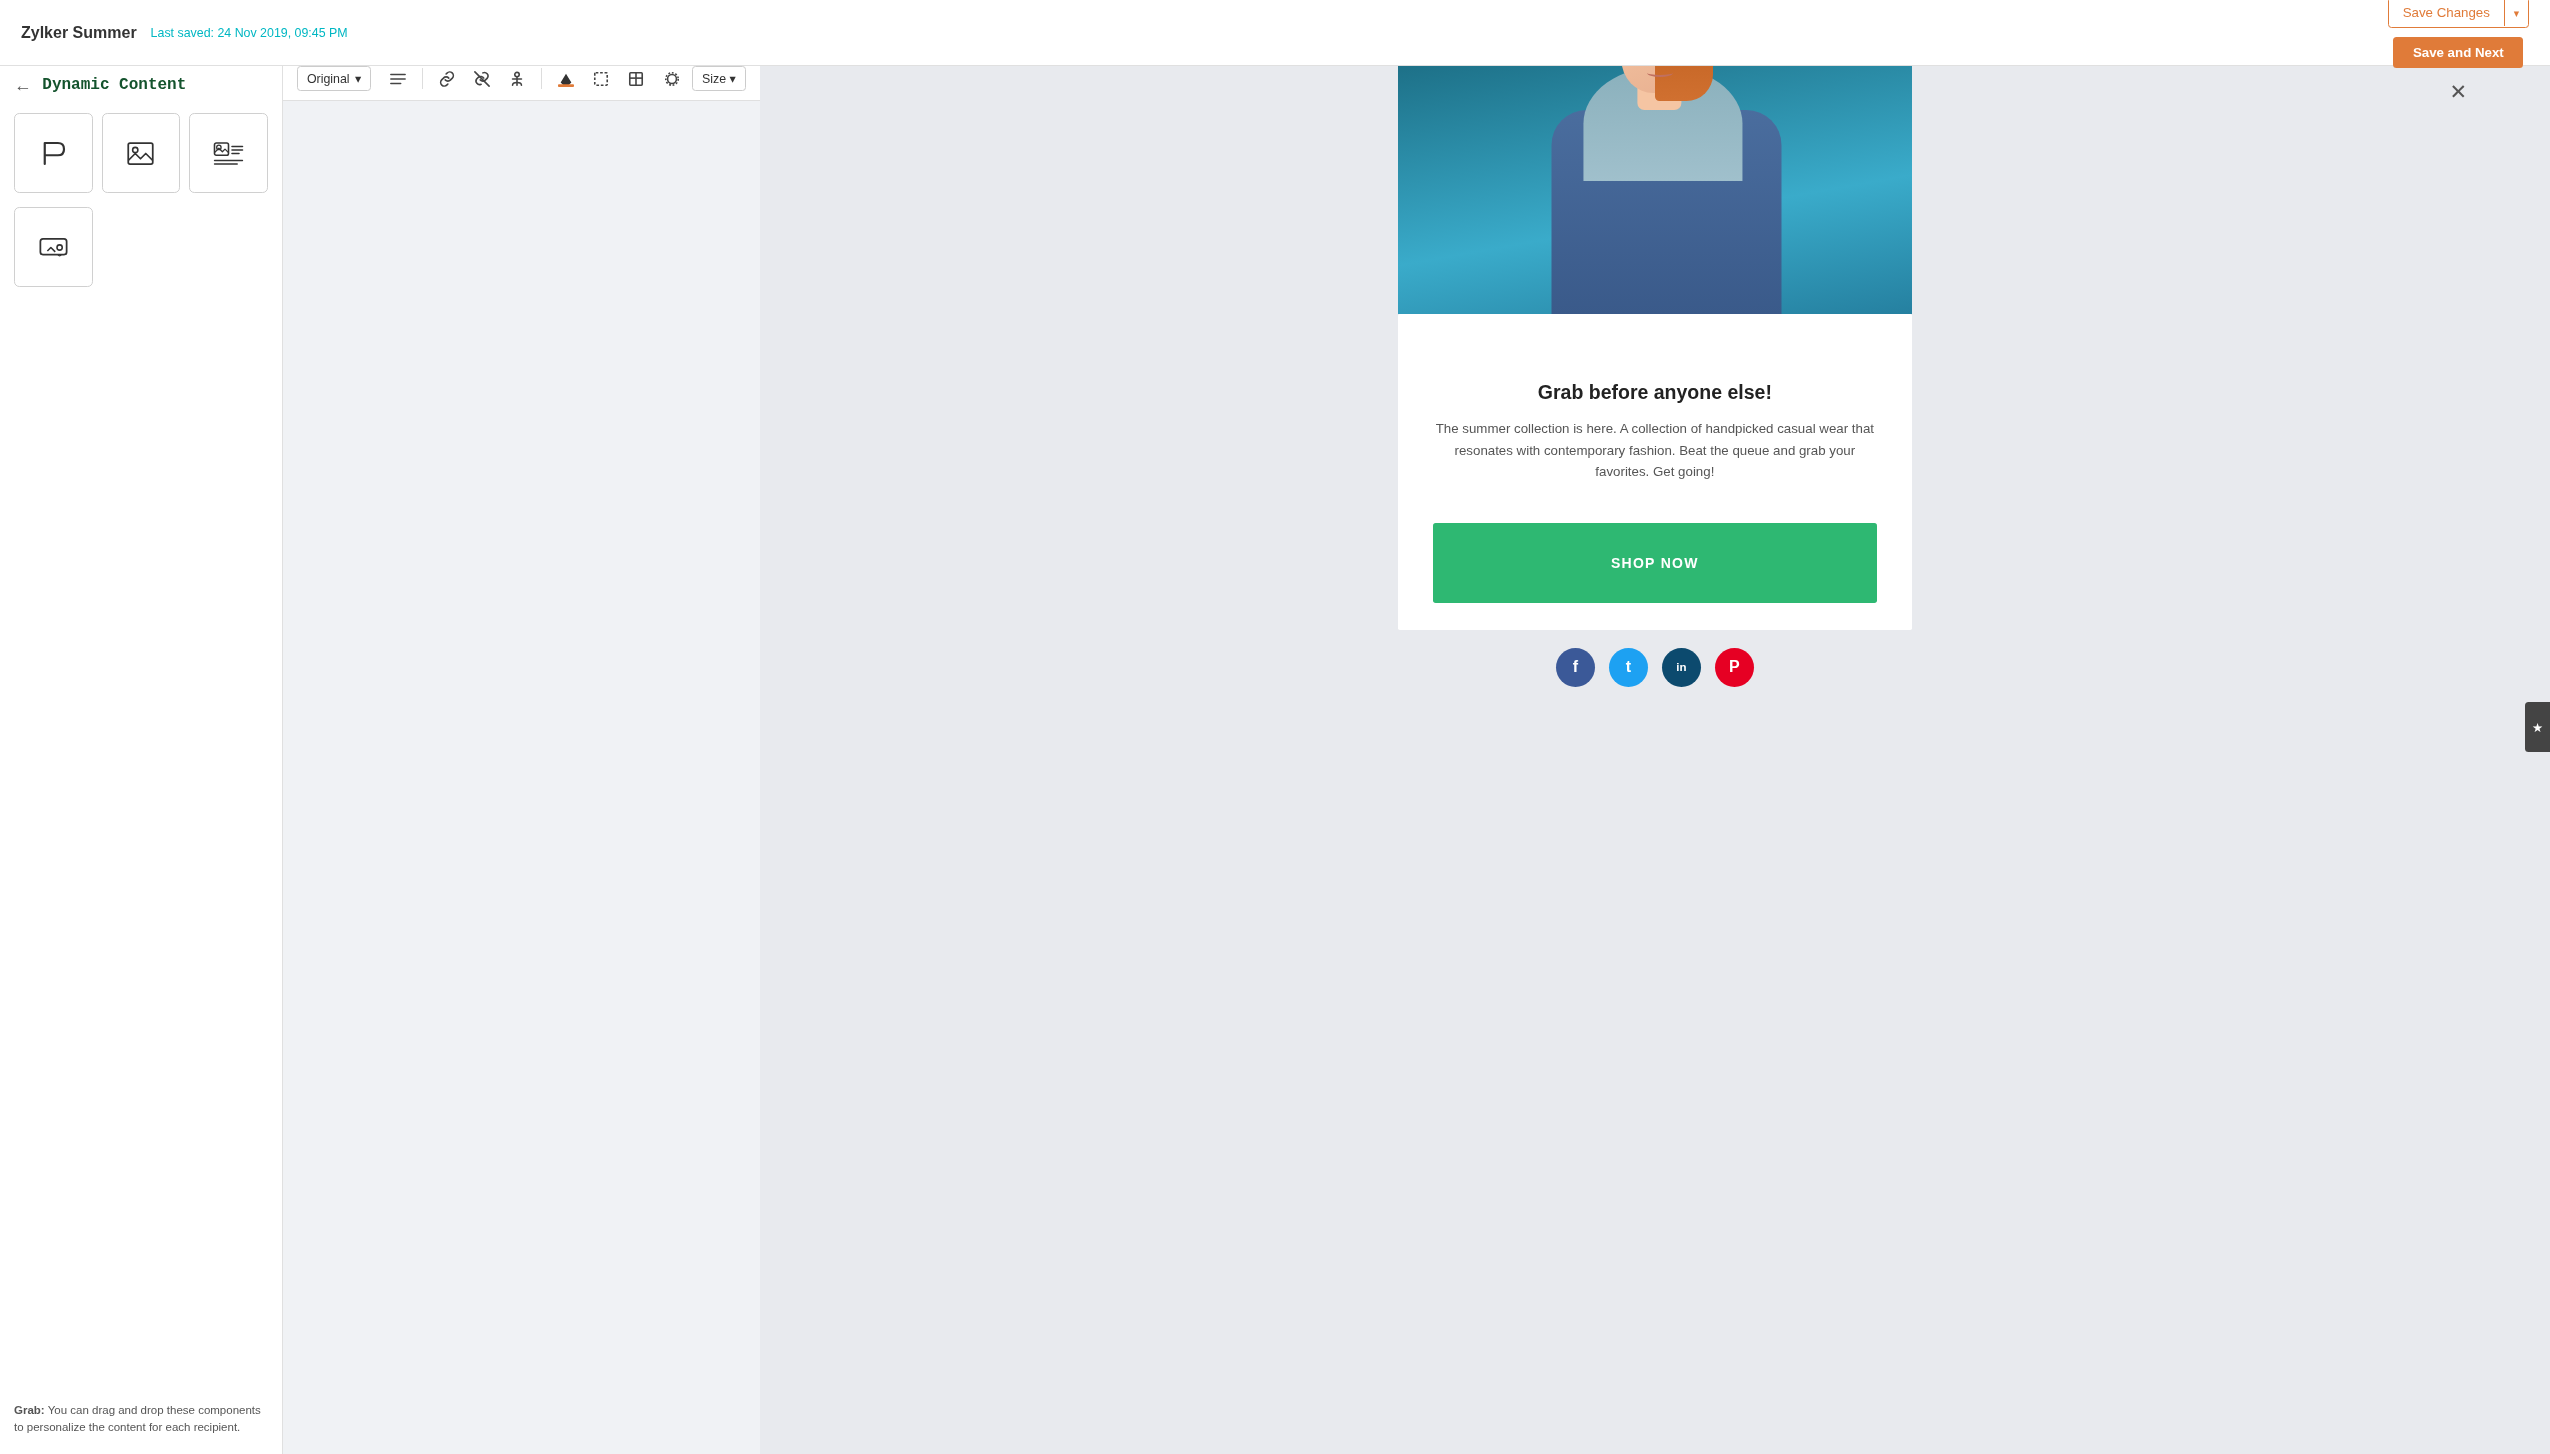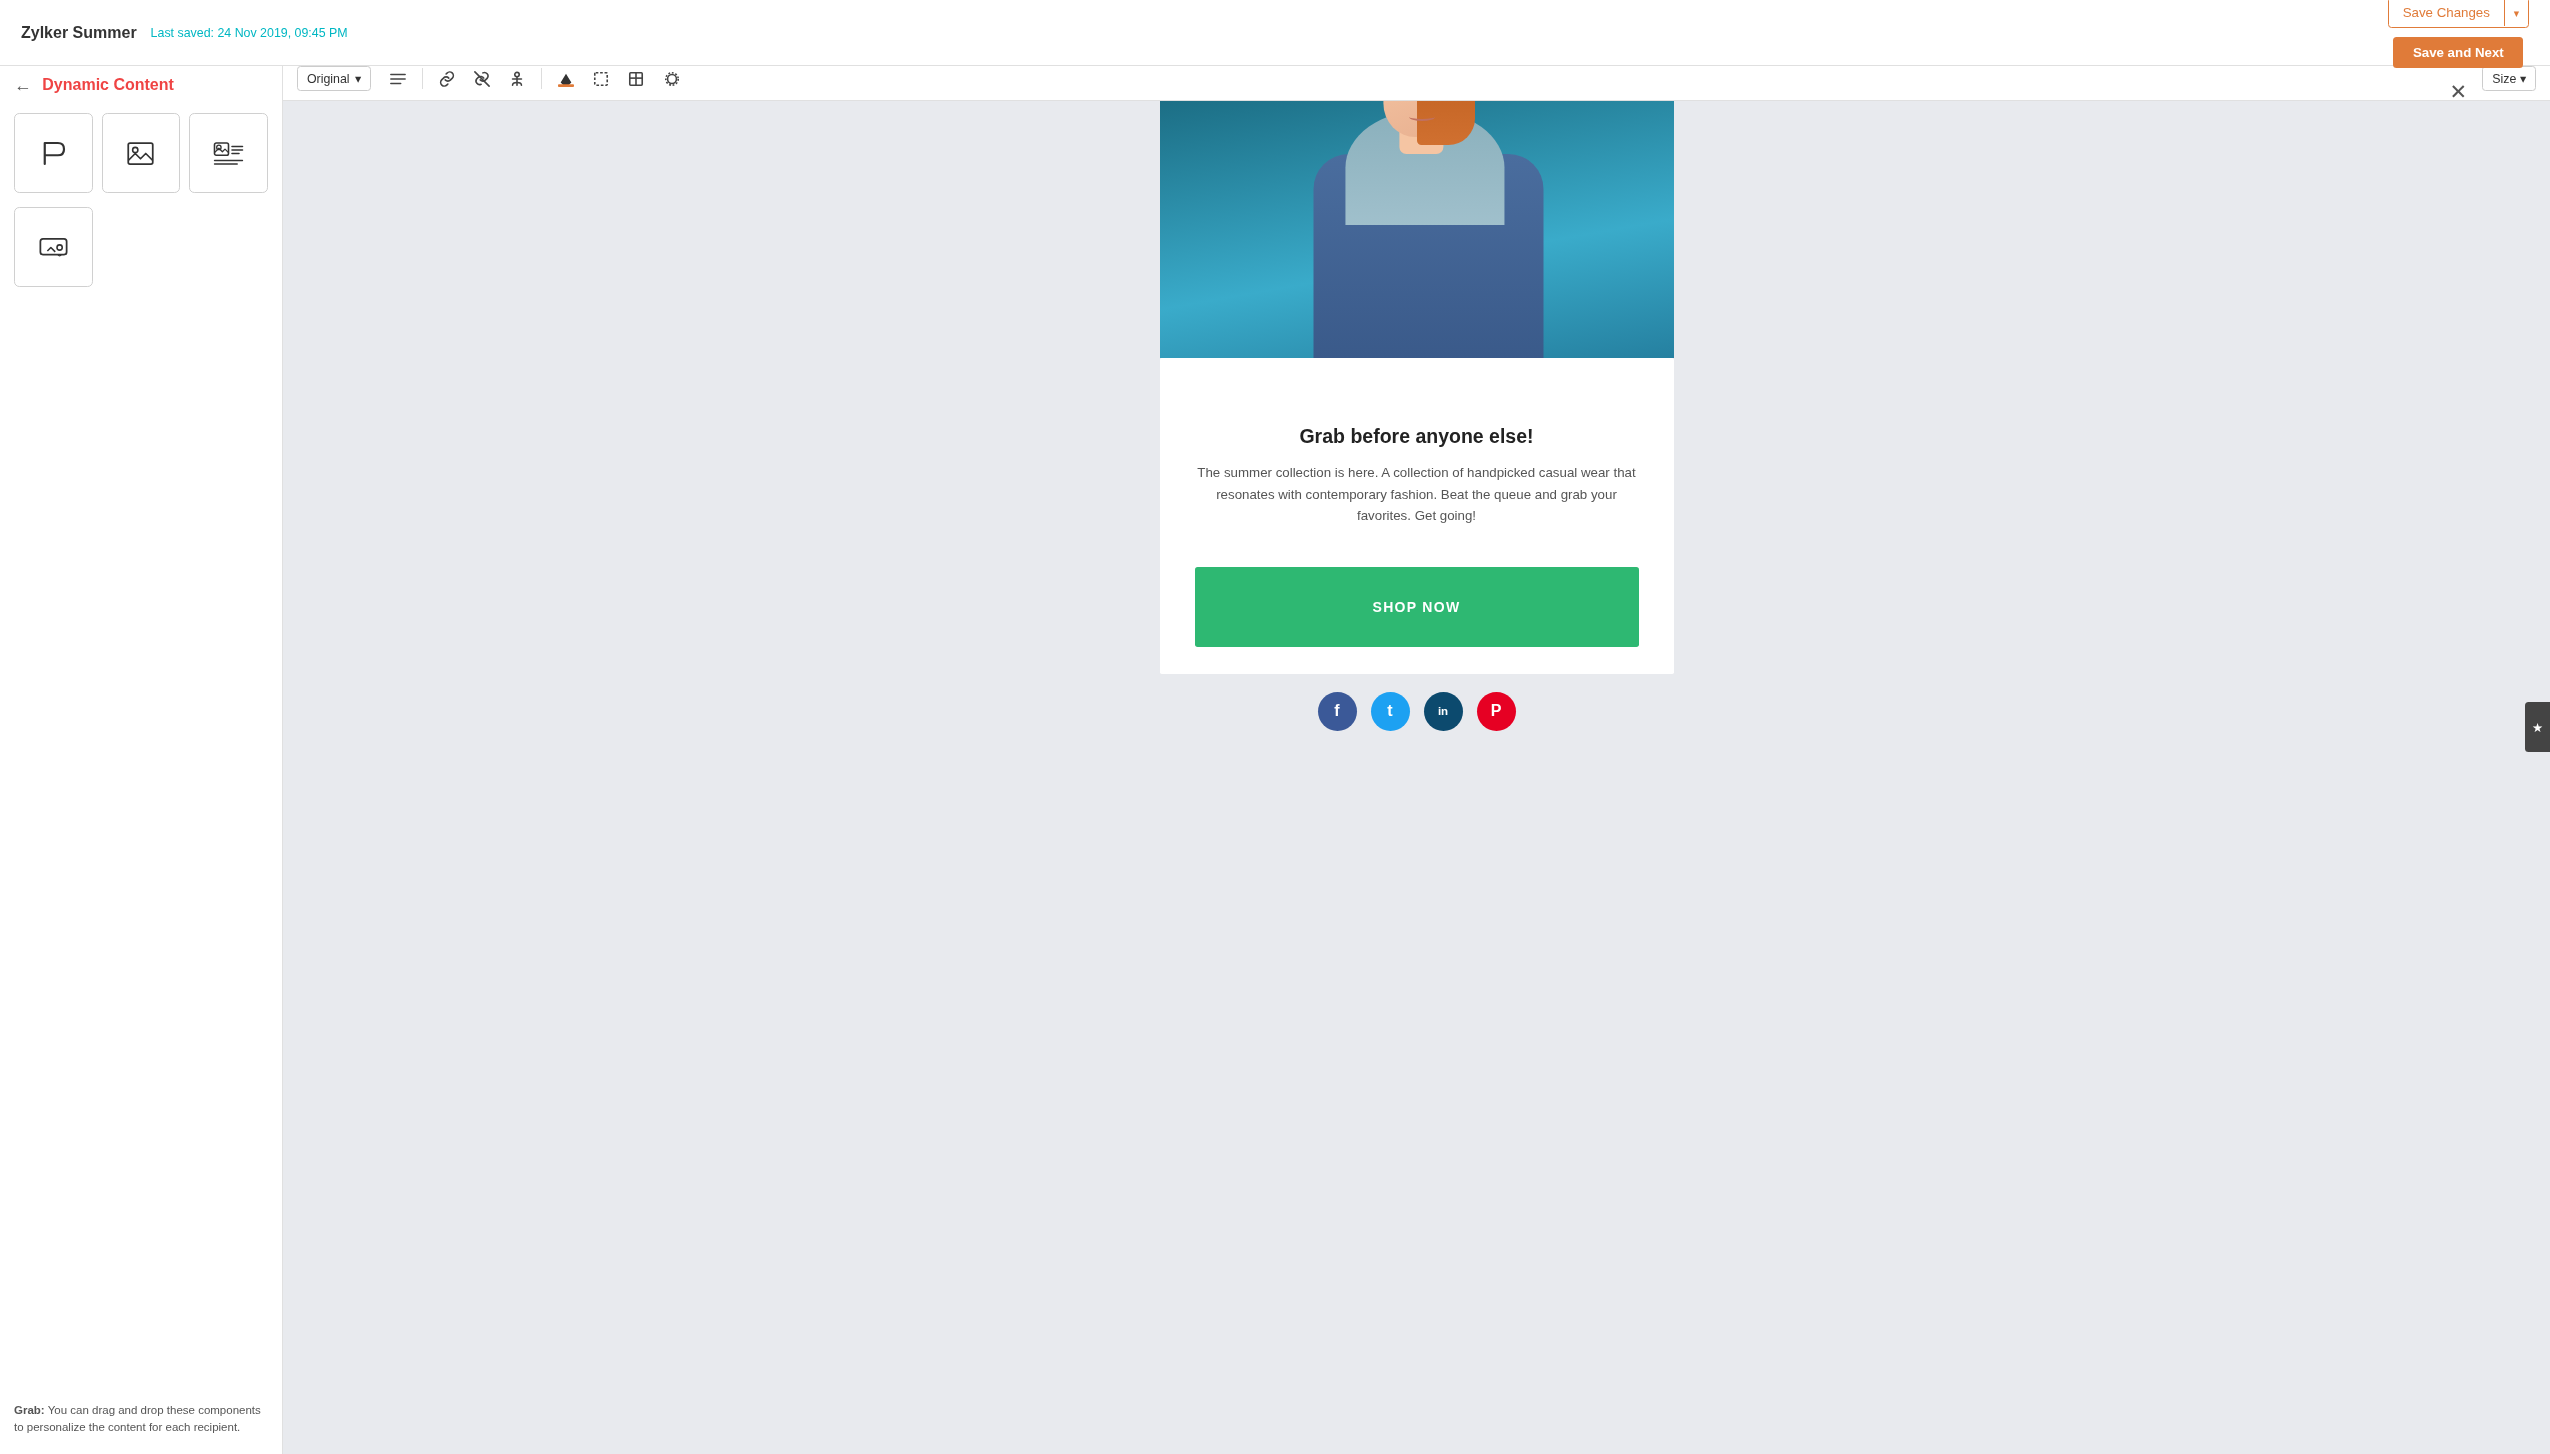--- a/index.html
+++ b/index.html
@@ -115,21 +115,22 @@
     .back-arrow {
       font-size: 17.7px;
       color: #555;
       cursor: pointer;
       background: none;
       border: none;
     }
     .sidebar-title {
       font-size: 16px;
       font-weight: 600;
-      color: #ef4444;
+      color: #14532d;
+      font-family: Liberation Mono, monospace;
     }
     .components-grid {
       display: grid;
       grid-template-columns: repeat(3, 1fr);
       gap: 8.9px;
       margin-bottom: 14px;
     }
     .component-card {
       border: 1.3px solid #d0d0d0;
       border-radius: 5.3px;
@@ -222,21 +223,21 @@
       font-size: 12.4px;
       color: #333;
       background: #fff;
       margin-left: auto;
     }
 
     
     .main-area {
       flex: 1;
       display: flex;
-      flex-direction: column;
+      flex-direction: row;
       overflow: hidden;
     }
     .canvas-area {
       flex: 1;
       overflow-y: auto;
       background: #e8eaee;
       display: flex;
       justify-content: center;
       padding: 0 0 35px 0;
     }

